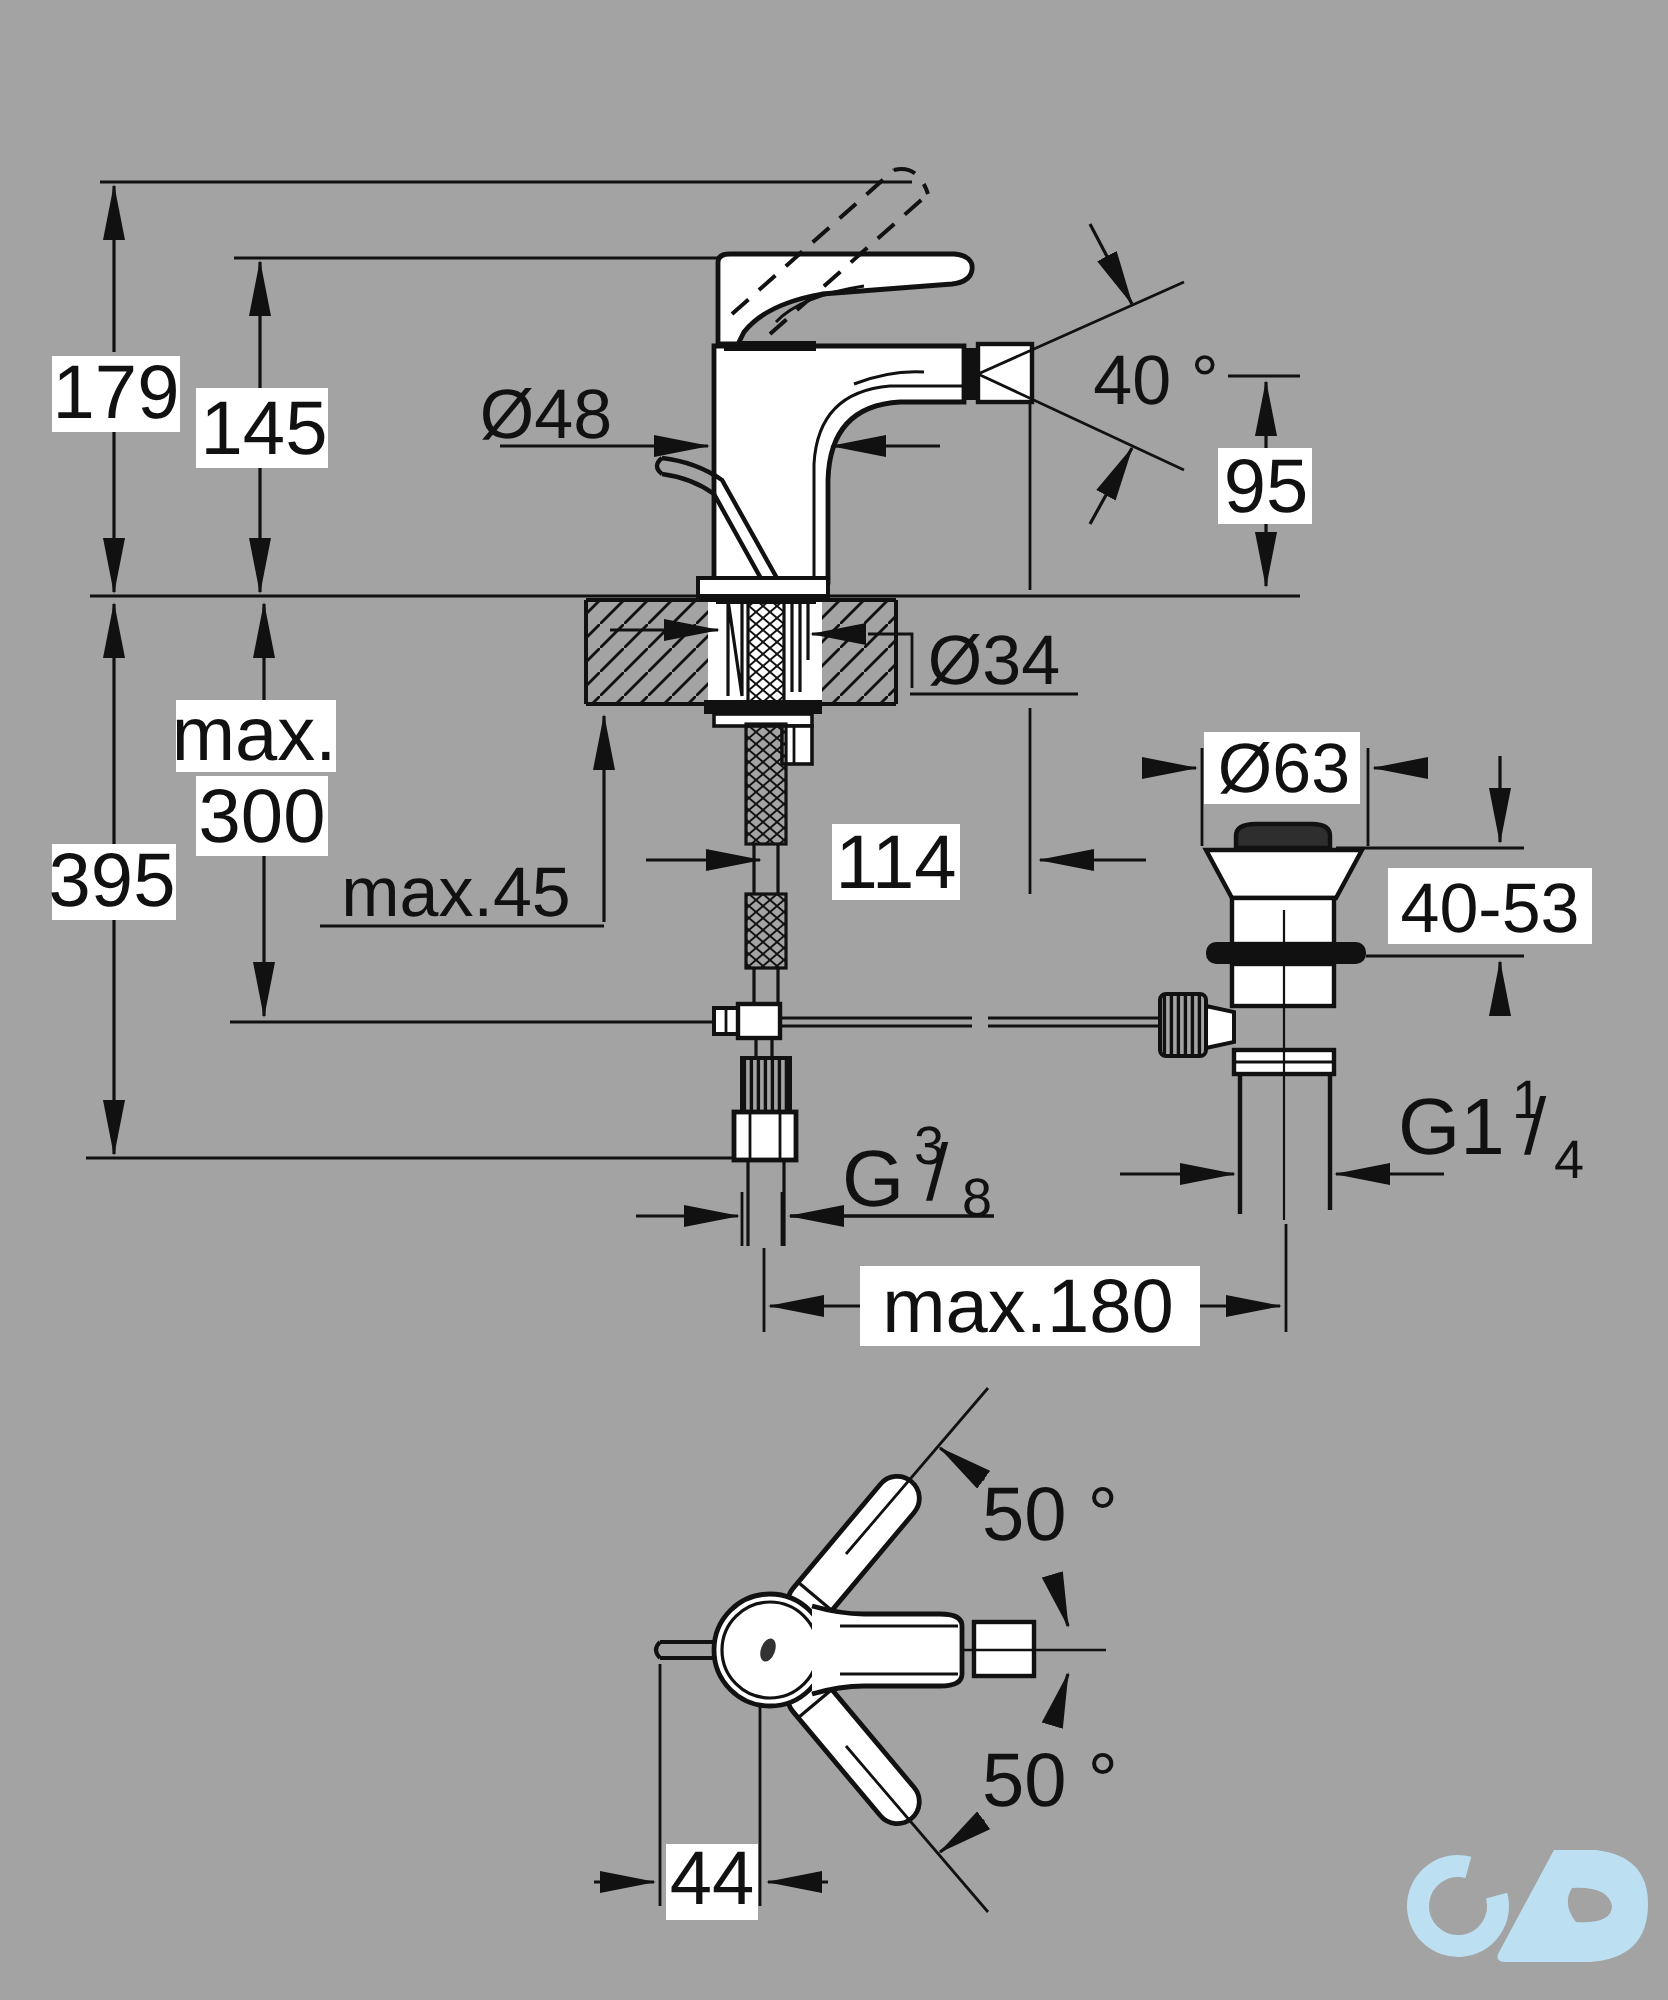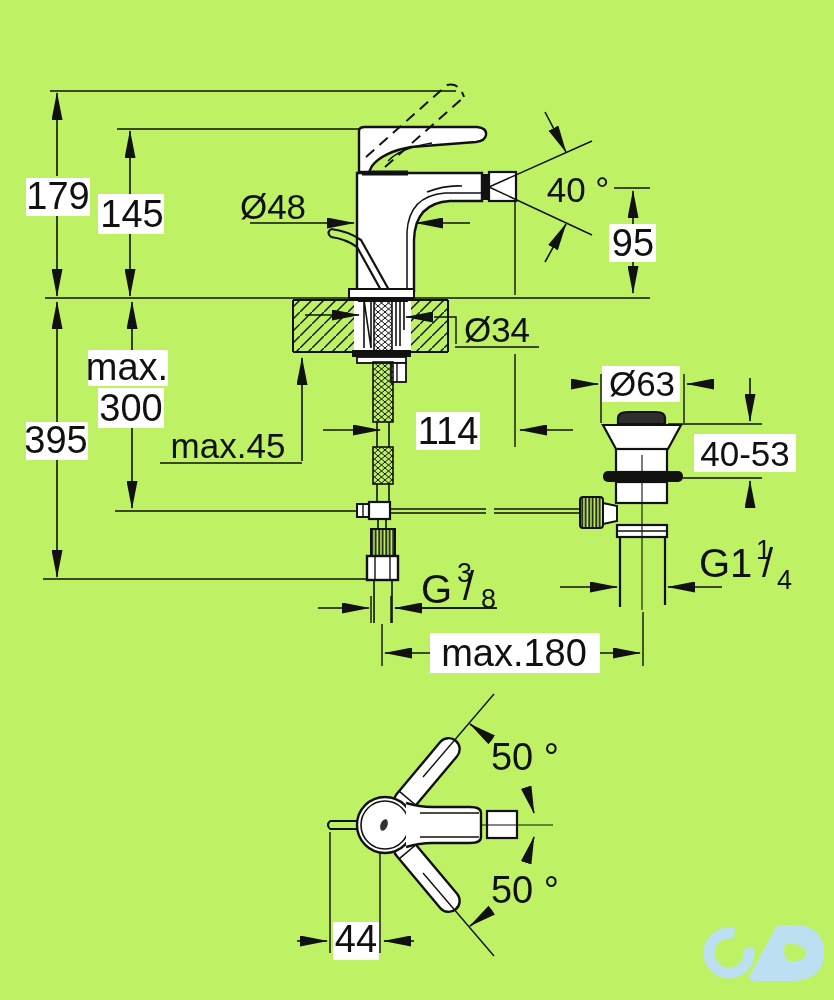--- a/index.html
+++ b/index.html
@@ -1,16 +1,16 @@
 <!DOCTYPE html>
 <html><head>
 <meta charset="utf-8">
 <style>
   html,body{margin:0;padding:0;background:#fff;}
-  #canvas{position:relative;width:834px;height:1000px;background:#bef264;overflow:hidden;
+  #canvas{position:relative;width:834px;height:1000px;background:#a3a3a3;overflow:hidden;
           font-family:"Liberation Sans", sans-serif;}
   svg{position:absolute;left:0;top:0;}
   text{fill:#111;font-family:"Liberation Sans", sans-serif;}
   .dim{font-size:38px;}
   .dim-s{font-size:35px;}
   .frac{font-size:27px;}
   .thread{font-size:40px;}
 </style>
 </head>
 <body>

